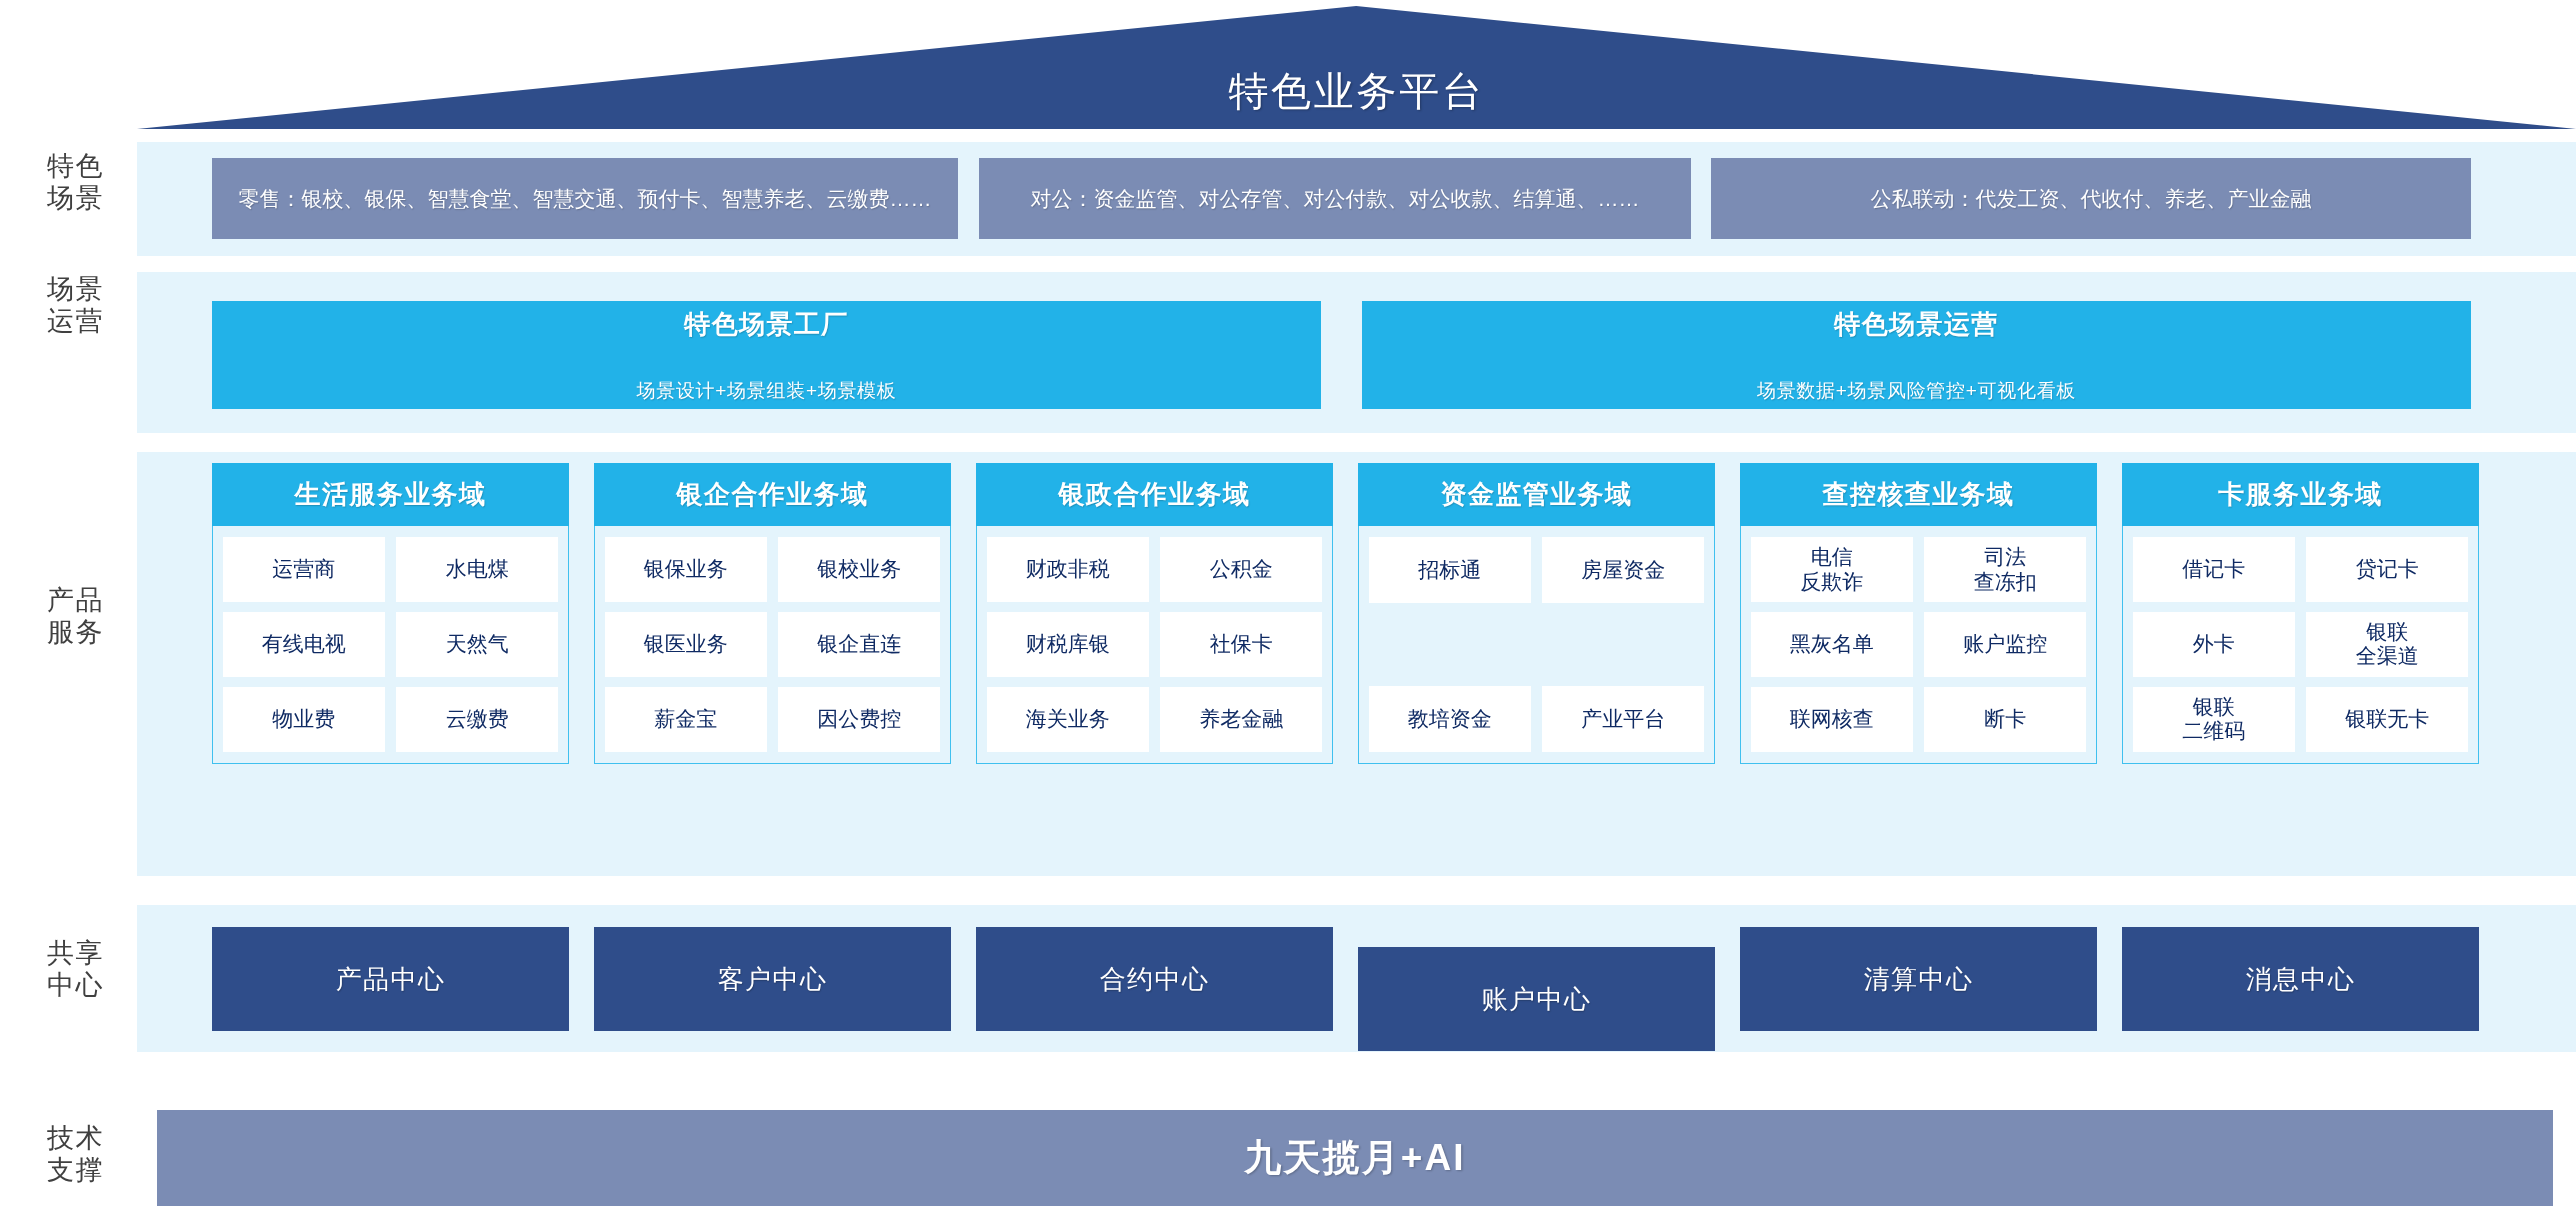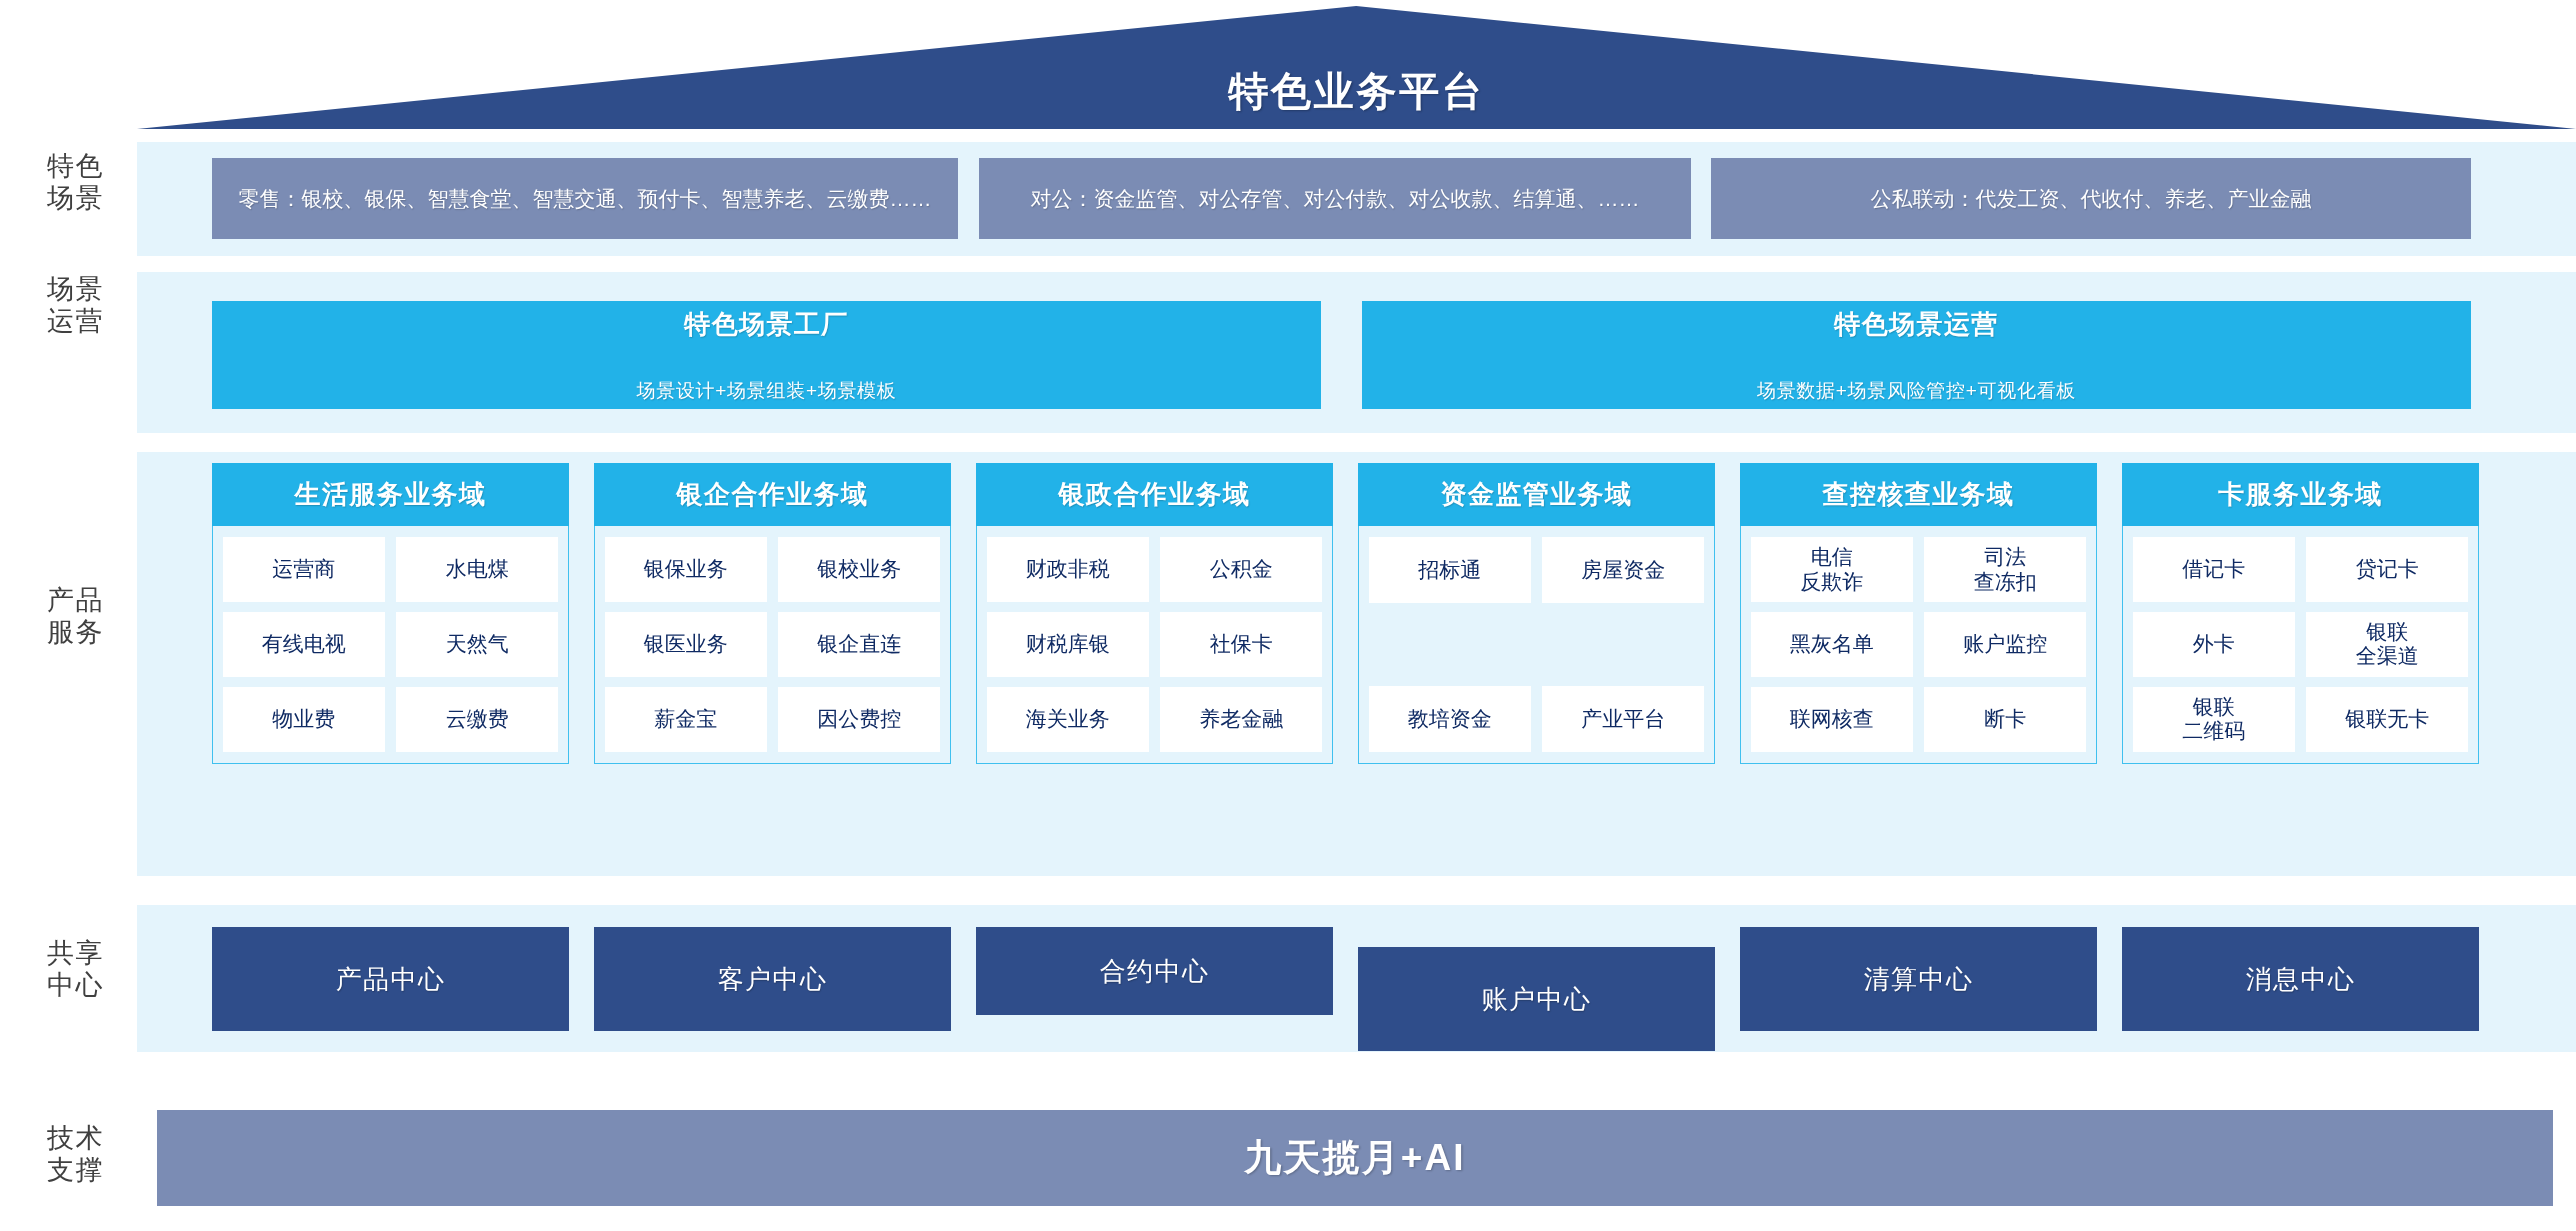--- a/index.html
+++ b/index.html
@@ -10,21 +10,21 @@
   }
   .canvas{position:relative;width:2576px;height:1232px;}
 
   
   .roof{position:absolute;left:137px;top:5.5px;width:2439px;height:123px;}
   .roof svg{display:block;width:100%;height:100%;}
   .roof-title{
     position:absolute;left:0;top:0;width:100%;height:123px;
     display:flex;align-items:flex-end;justify-content:center;
     padding-bottom:9.6px;box-sizing:border-box;
-    color:#ffffff;font-size:40px;font-weight:bold;letter-spacing:2.7px;
+    color:#ffffff;font-size:40px;font-weight:normal;letter-spacing:2.7px;
     text-shadow:1.4px 1.4px 2.1px rgba(0,0,0,.25);
   }
   .rowlabel{
     position:absolute;left:20.5px;width:110px;
     text-align:center;color:#404040;font-size:27px;font-weight:normal;
     line-height:1.18;letter-spacing:1.4px;
   }
   .panel{position:absolute;background:#e4f4fc;box-sizing:border-box;}
 
   
@@ -227,21 +227,21 @@
       </div>
     </div>
 
   </div>
 
   <div class="rowlabel" style="top:938px;white-space:pre-line;">共享
 中心</div>
   <div class="panel" style="left:137px;top:905px;width:2439px;height:147px;">
     <div class="ctr-box" style="left:75px;top:22px;width:357px;height:104px;">产品中心</div>
     <div class="ctr-box" style="left:457px;top:22px;width:357px;height:104px;">客户中心</div>
-    <div class="ctr-box" style="left:839px;top:22px;width:357px;height:88px;">合约中心</div>
+    <div class="ctr-box" style="left:839px;top:22px;width:357px;height:104px;">合约中心</div>
     <div class="ctr-box" style="left:1221px;top:22px;width:357px;height:104px;margin-top:20px;">账户中心</div>
     <div class="ctr-box" style="left:1603px;top:22px;width:357px;height:104px;">清算中心</div>
     <div class="ctr-box" style="left:1985px;top:22px;width:357px;height:104px;">消息中心</div>
   </div>
 
   <div class="rowlabel" style="top:1123px;white-space:pre-line;">技术
 支撑</div>
   <div class="tech-bar" style="left:157px;top:1110px;width:2396px;height:96px;">九天揽月+AI</div>
 
 </div>

